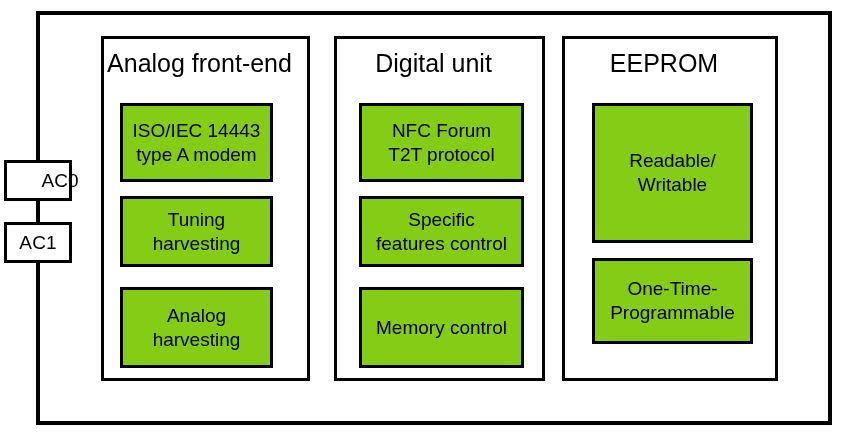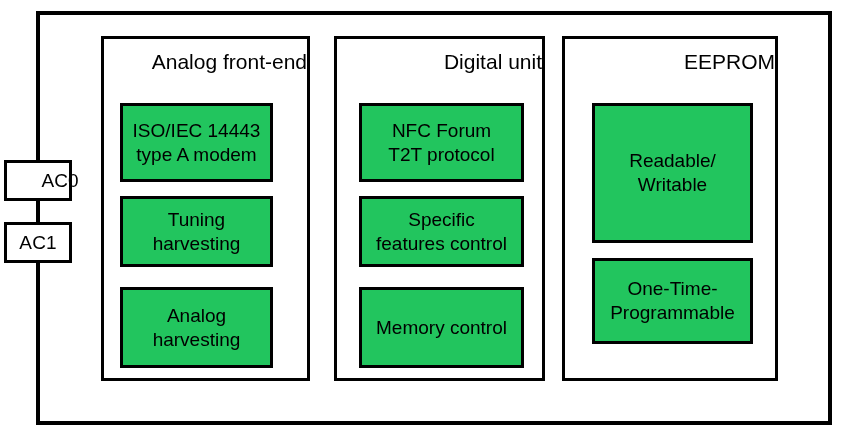--- a/index.html
+++ b/index.html
@@ -65,33 +65,33 @@
     background: #ffffff;
   }
   #group-analog  { left: 101px; top: 36px; width: 209px; height: 345px; }
   #group-digital { left: 334px; top: 36px; width: 211px; height: 345px; }
   #group-eeprom  { left: 562px; top: 36px; width: 216px; height: 345px; }
 
   .group-title {
     position: absolute;
     top: 11px;
     left: 0;
-    right: 0;
-    text-align: right;
-    font-size: 21px;
+    right: 12px;
+    text-align: center;
+    font-size: 25px;
     line-height: 1.1;
     white-space: nowrap;
   }
 
   
   .block {
     position: absolute;
     border: 3px solid #000000;
     box-sizing: border-box;
-    background: #22c55e;
+    background: #84cc16;
     display: flex;
     align-items: center;
     justify-content: center;
     text-align: center;
     font-size: 19px;
     line-height: 1.26;
     padding: 0 4px;
   }
 
   

